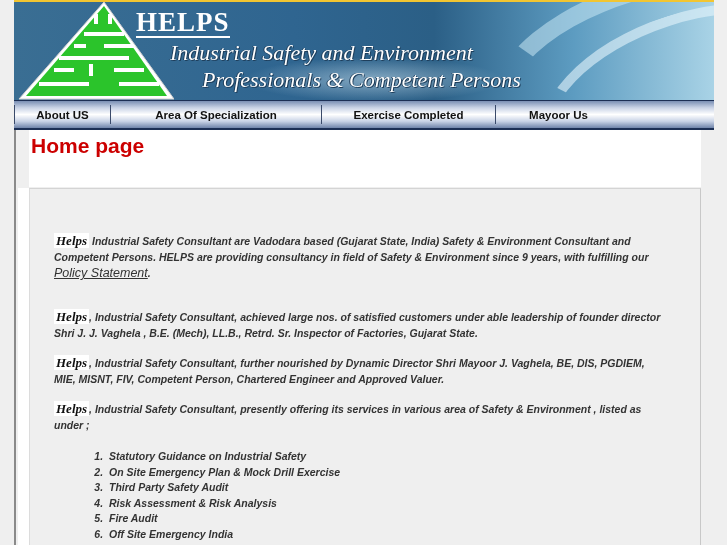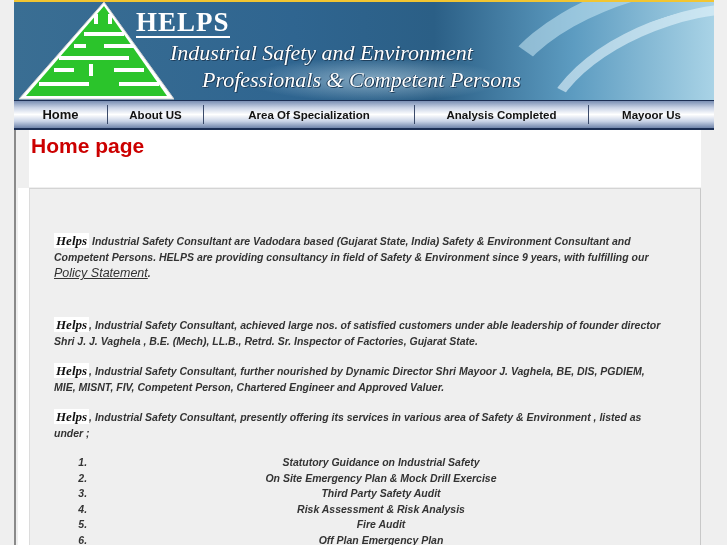--- a/index.html
+++ b/index.html
@@ -95,21 +95,21 @@
   }
   .content p { margin:0 0 14px 0; }
   .helps-tag {
     font-family:"Liberation Serif", serif; font-weight:bold;
     font-size:13px; color:#111; background:#fff; padding:0 2px;
   }
   .policy-link {
     font-size:12.5px; color:#333; text-decoration:underline; font-weight:normal;
     cursor:pointer;
   }
-  ol { margin:0; padding-left:36px;text-align:center; }
+  ol { margin:16px; padding-left:36px; }
   ol li { line-height:15.6px; padding-left:3px; }
 </style>
 </head>
 <body>
 
 <div class="page">
   <div class="banner">
     <div class="swirl1"></div>
     <div class="swirl2"></div>
     <div class="haze"></div>
@@ -129,54 +129,53 @@
         <rect x="25" y="80" width="50" height="4"></rect>
         <rect x="105" y="80" width="40" height="4"></rect>
       </g>
     </svg>
     <div class="brand">HELPS</div>
     <div class="tagline tag2">Professionals &amp; Competent Persons</div>
     <div class="tagline tag1">Industrial Safety and Environment</div>
   </div>
 
   <div class="nav">
-    <div class="nav-item home" style="width:93px">Home</div>
     <div class="nav-sep"></div>
     <div class="nav-item" style="width:95px">About US</div>
     <div class="nav-sep"></div>
     <div class="nav-item" style="width:210px">Area Of Specialization</div>
     <div class="nav-sep"></div>
-    <div class="nav-item" style="width:173px">Analysis Completed</div>
+    <div class="nav-item" style="width:173px">Exercise Completed</div>
     <div class="nav-sep"></div>
     <div class="nav-item" style="width:125px">Mayoor Us</div>
   </div>
 
   <div class="frame">
     <div class="title-box">
       <div class="page-title">Home page</div>
     </div>
     <div class="gap-white"></div>
     <div class="content-box">
       <div class="content">
         <p>
           <span class="helps-tag">Helps</span><span> Industrial Safety Consultant are Vadodara based (Gujarat State, India) Safety &amp; Environment Consultant and Competent Persons. HELPS are providing consultancy in field of Safety &amp; Environment since 9 years, with fulfilling our </span><span class="policy-link">Policy Statement</span><span>.</span>
         </p>
-        <p style="margin-top:36px">
+        <p style="margin-top:28px">
           <span class="helps-tag">Helps</span><span>, Industrial Safety Consultant, achieved large nos. of satisfied customers under able leadership of founder director Shri J. J. Vaghela , B.E. (Mech), LL.B., Retrd. Sr. Inspector of Factories, Gujarat State.</span>
         </p>
         <p>
           <span class="helps-tag">Helps</span><span>, Industrial Safety Consultant, further nourished by Dynamic Director Shri Mayoor J. Vaghela, BE, DIS, PGDIEM, MIE, MISNT, FIV, Competent Person, Chartered Engineer and Approved Valuer.</span>
         </p>
         <p>
           <span class="helps-tag">Helps</span><span>, Industrial Safety Consultant, presently offering its services in various area of Safety &amp; Environment , listed as under ;</span>
         </p>
         <ol>
           <li>Statutory Guidance on Industrial Safety</li>
           <li>On Site Emergency Plan &amp; Mock Drill Exercise</li>
           <li>Third Party Safety Audit</li>
           <li>Risk Assessment &amp; Risk Analysis</li>
           <li>Fire Audit</li>
-          <li>Off Plan Emergency Plan</li>
+          <li>Off Site Emergency India</li>
         </ol>
       </div>
     </div>
   </div>
 </div>
 
 </body></html>

